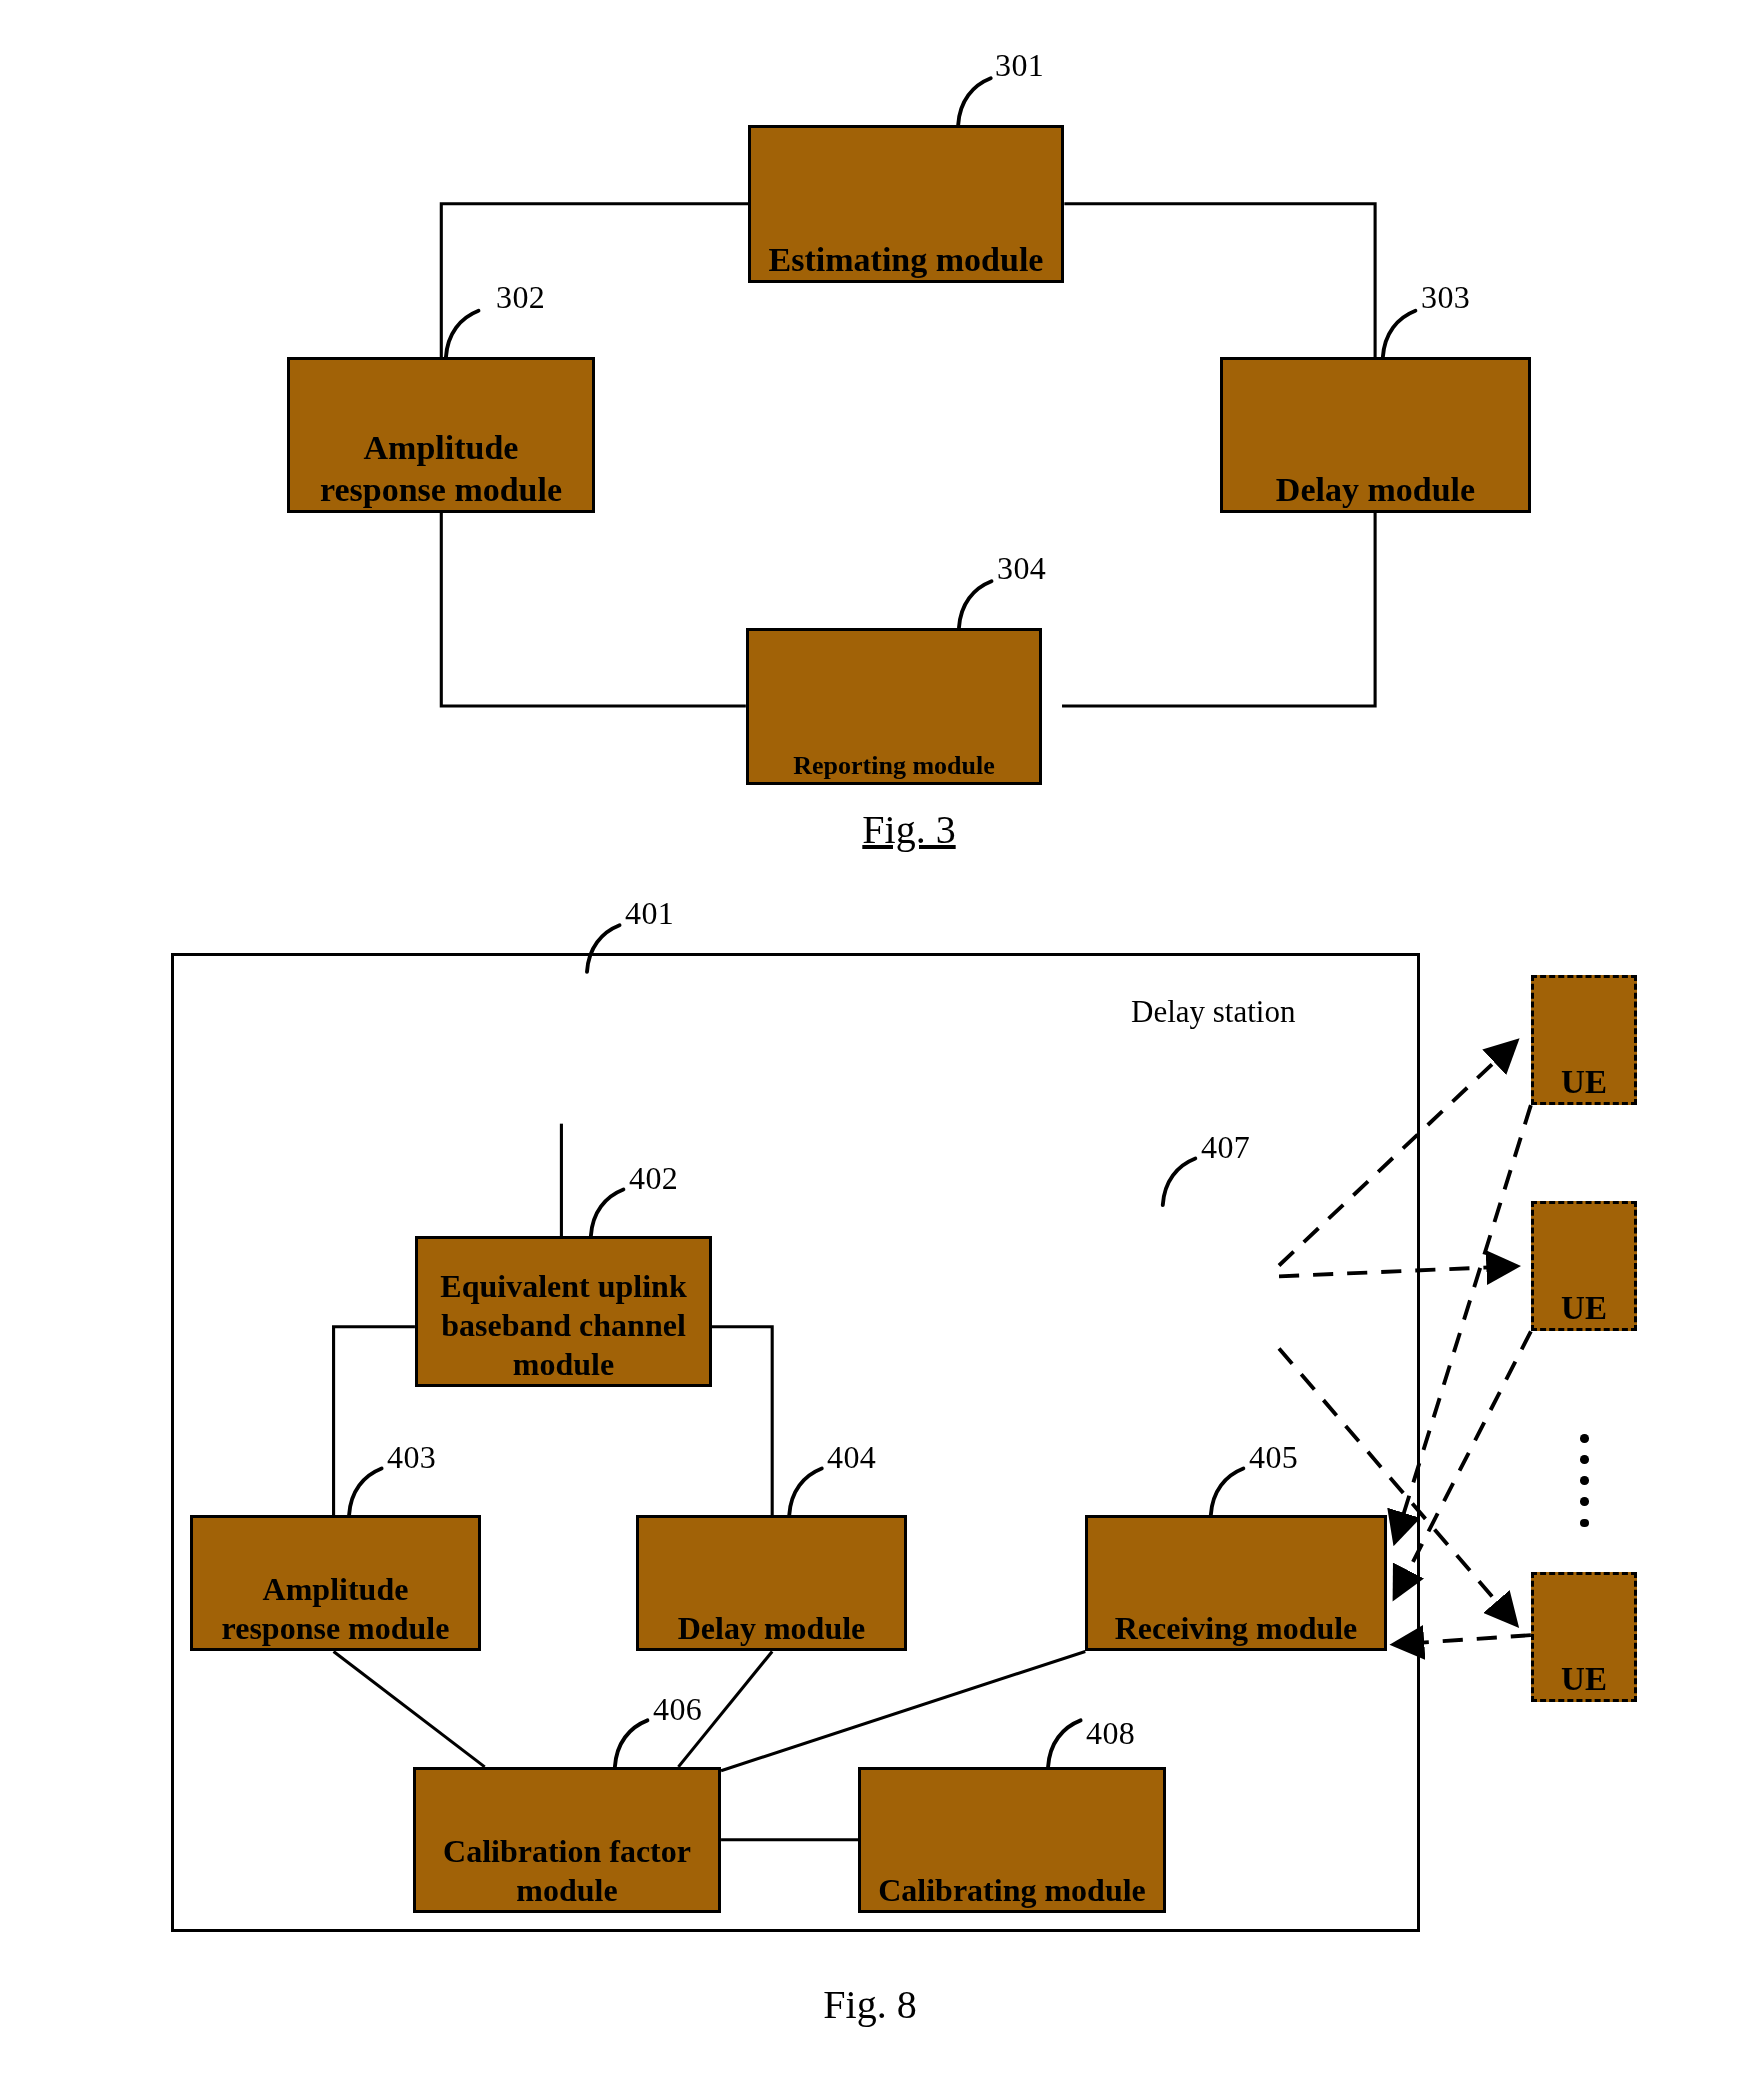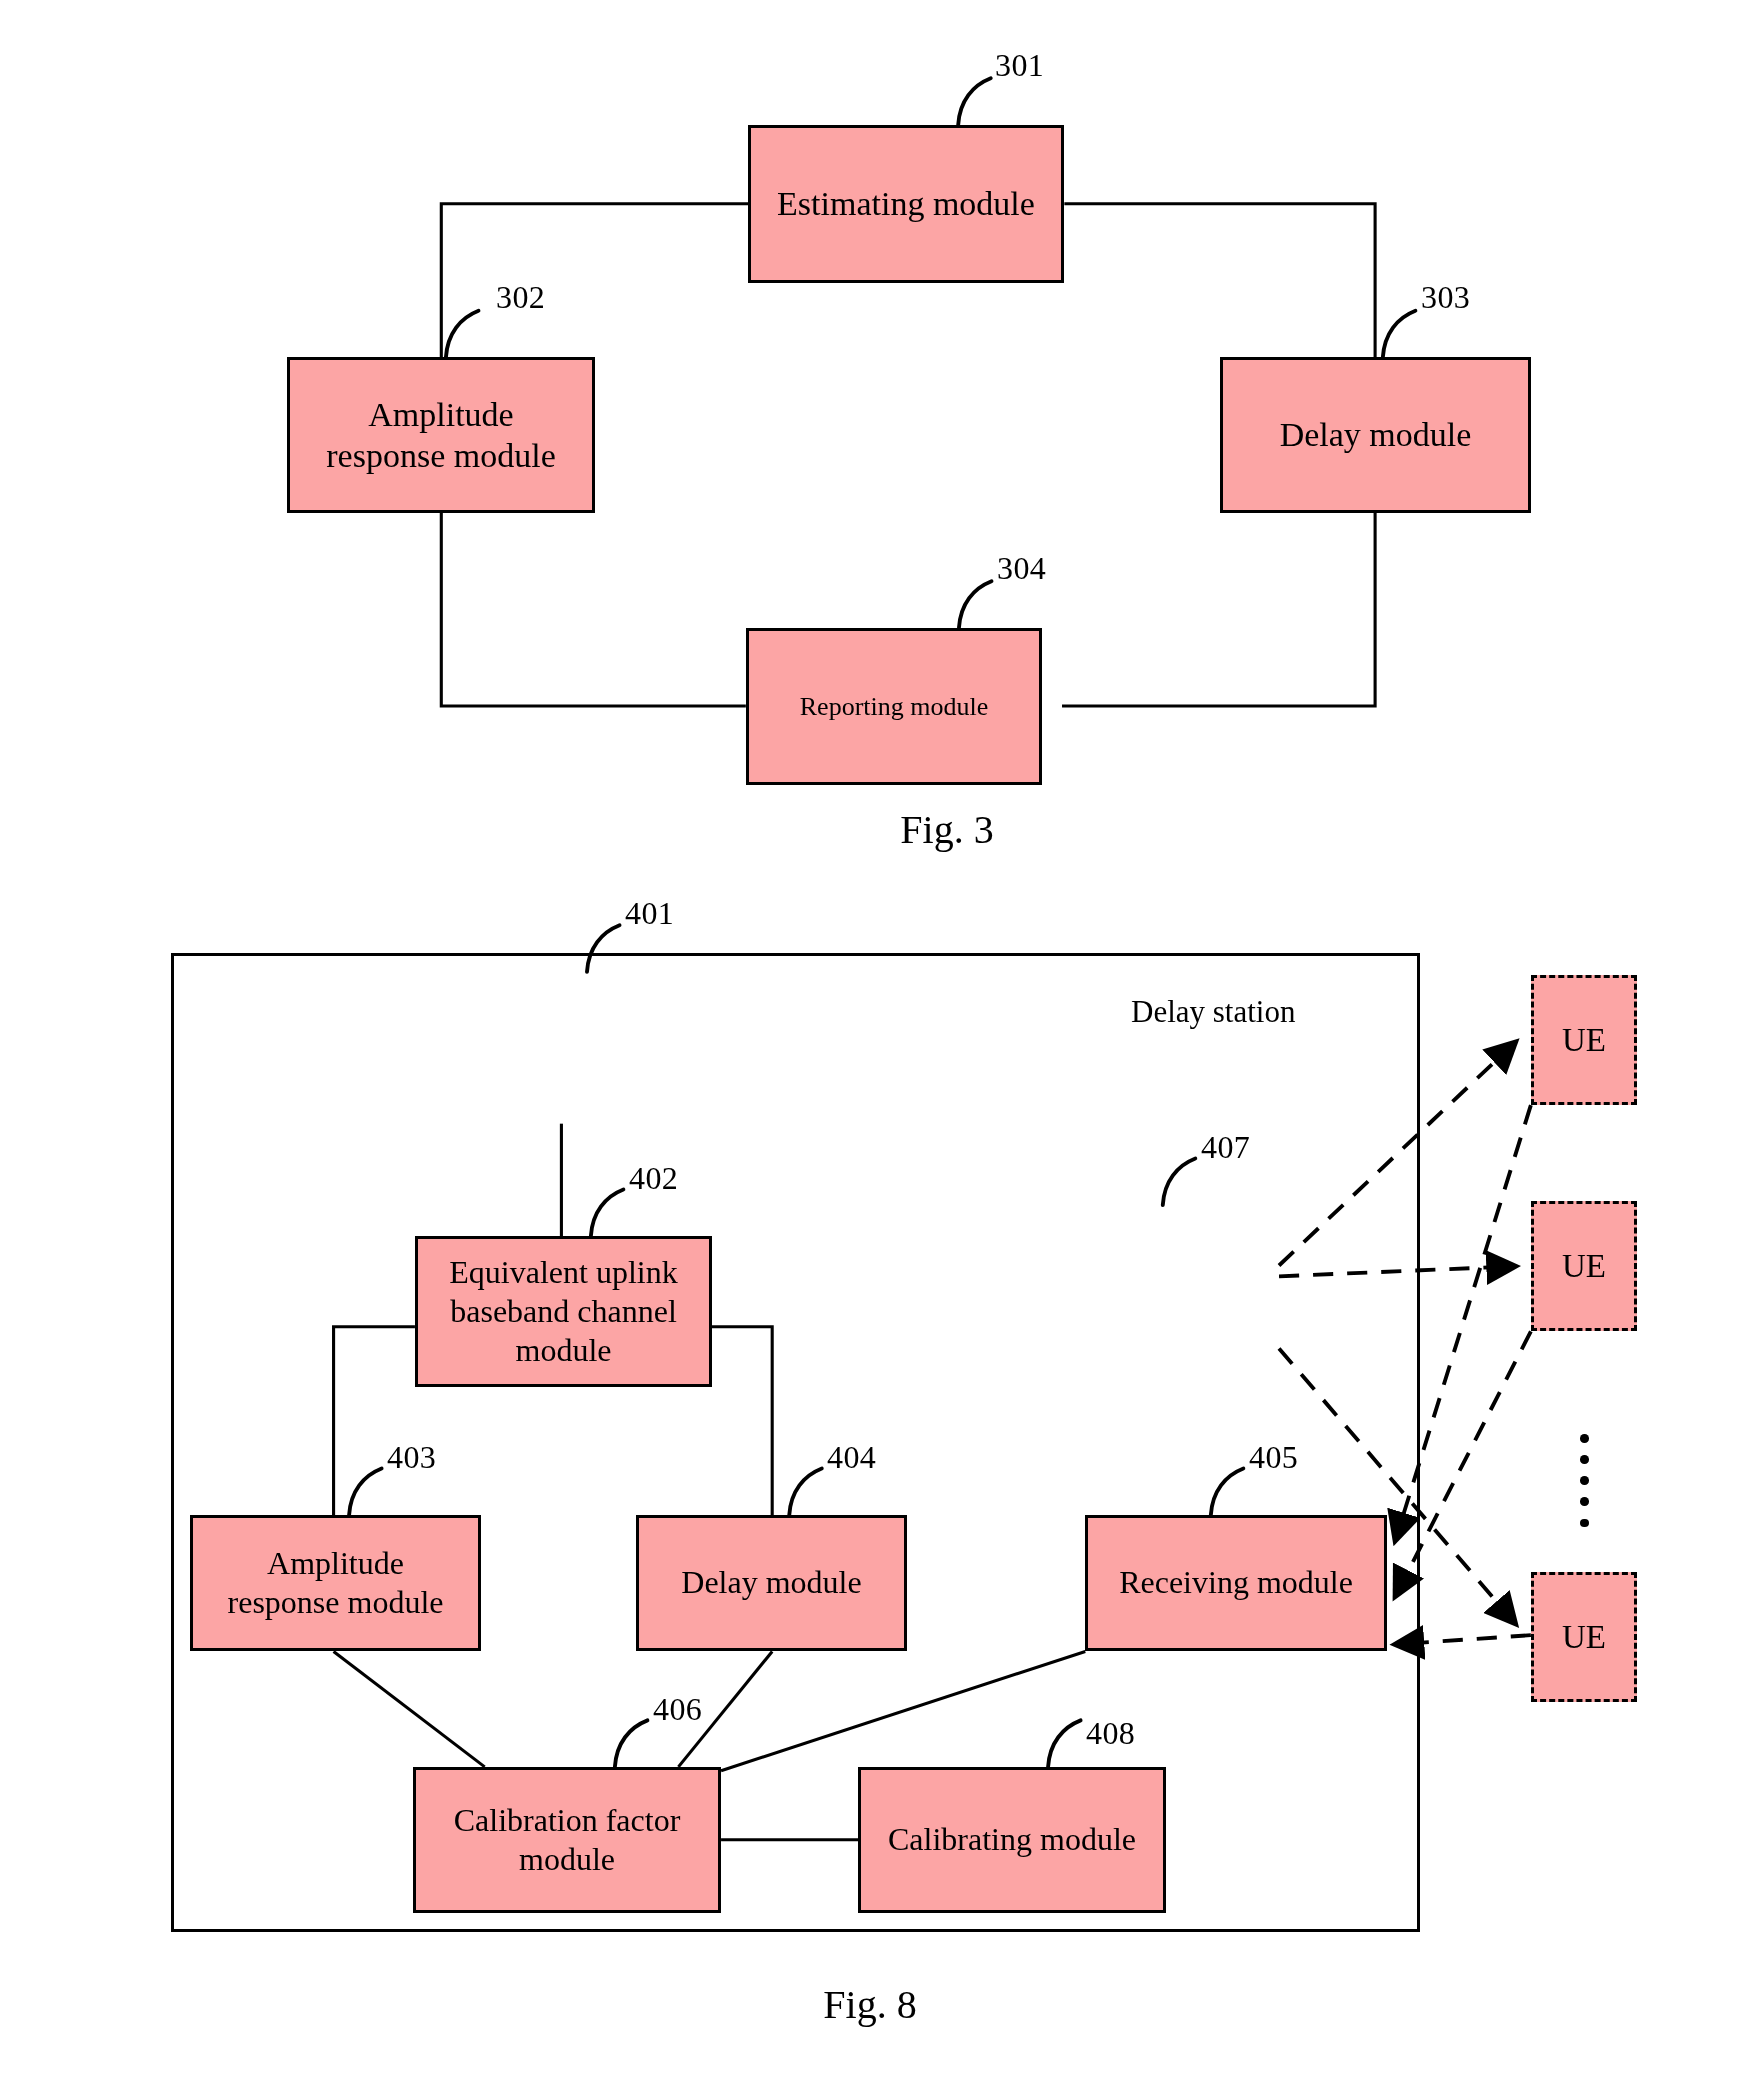--- a/index.html
+++ b/index.html
@@ -1,22 +1,22 @@
 <!DOCTYPE html>
 <html style="font-size:12.4px"><head>
 <meta charset="utf-8">
 <style>
   html,body{margin:0;padding:0;background:#ffffff;}
   body{width:1742px;height:2097px;position:relative;
        font-family:"Liberation Serif","DejaVu Serif",serif;color:#000;}
   .sheet{position:absolute;left:0;top:0;width:1742px;height:2097px;}
   svg.layer{position:absolute;left:0;top:0;width:1742px;height:2097px;overflow:visible;}
-  .box{position:absolute;border:3.1px solid #000;background:#fca5a5;
-       display:flex;align-items:center;justify-content:center;text-align:center;
-       box-sizing:border-box;line-height:1.22;}
+  .box{position:absolute;border:3.1px solid #000;background:#a16207;
+       display:flex;align-items:flex-end;justify-content:center;text-align:center;
+       box-sizing:border-box;line-height:1.22;font-weight:bold;}
   .box.dashed{border:3.9px dashed #000;}
   .reftag{position:absolute;font-size:32px;letter-spacing:0.4px;}
   .figcap{position:absolute;font-size:40px;text-align:center;}
   .bslabel{position:absolute;font-size:31px;}
   .vdots{position:absolute;display:flex;flex-direction:column;
          align-items:center;justify-content:space-between;}
   .vdots i{display:block;width:8.5px;height:8.5px;border-radius:50%;background:#000;}
   
   #f3-estimating{left:748px;top:125px;width:316px;height:158px;font-size:34px;}
   #f3-amplitude{left:287px;top:357px;width:308px;height:156px;font-size:34px;}
@@ -75,21 +75,21 @@
   <div class="box" id="f3-delay">
     <span>Delay module</span>
   </div>
   <div class="reftag" style="left:1421px;top:279px;">303</div>
 
   <div class="box" id="f3-reporting">
     <span>Reporting module</span>
   </div>
   <div class="reftag" style="left:997px;top:550px;">304</div>
 
-  <div class="figcap" style="left:792px;top:806px;width:310px;">Fig. 3</div>
+  <div class="figcap" style="left:754px;top:806px;width:310px;text-decoration:underline;">Fig. 3</div>
 
   <div id="f4-basestation"></div>
   <div class="bslabel" style="left:1131px;top:994px;">Delay station</div>
 
   <svg class="layer" viewBox="0 0 2247 2706" width="1742" height="2097">
     <defs>
       <marker id="arrowhead" markerWidth="9" markerHeight="9" refX="7.5" refY="4.5" orient="auto" markerUnits="strokeWidth">
         <path d="M0,0 L9,4.5 L0,9 z" fill="#000"></path>
       </marker>
     </defs>

